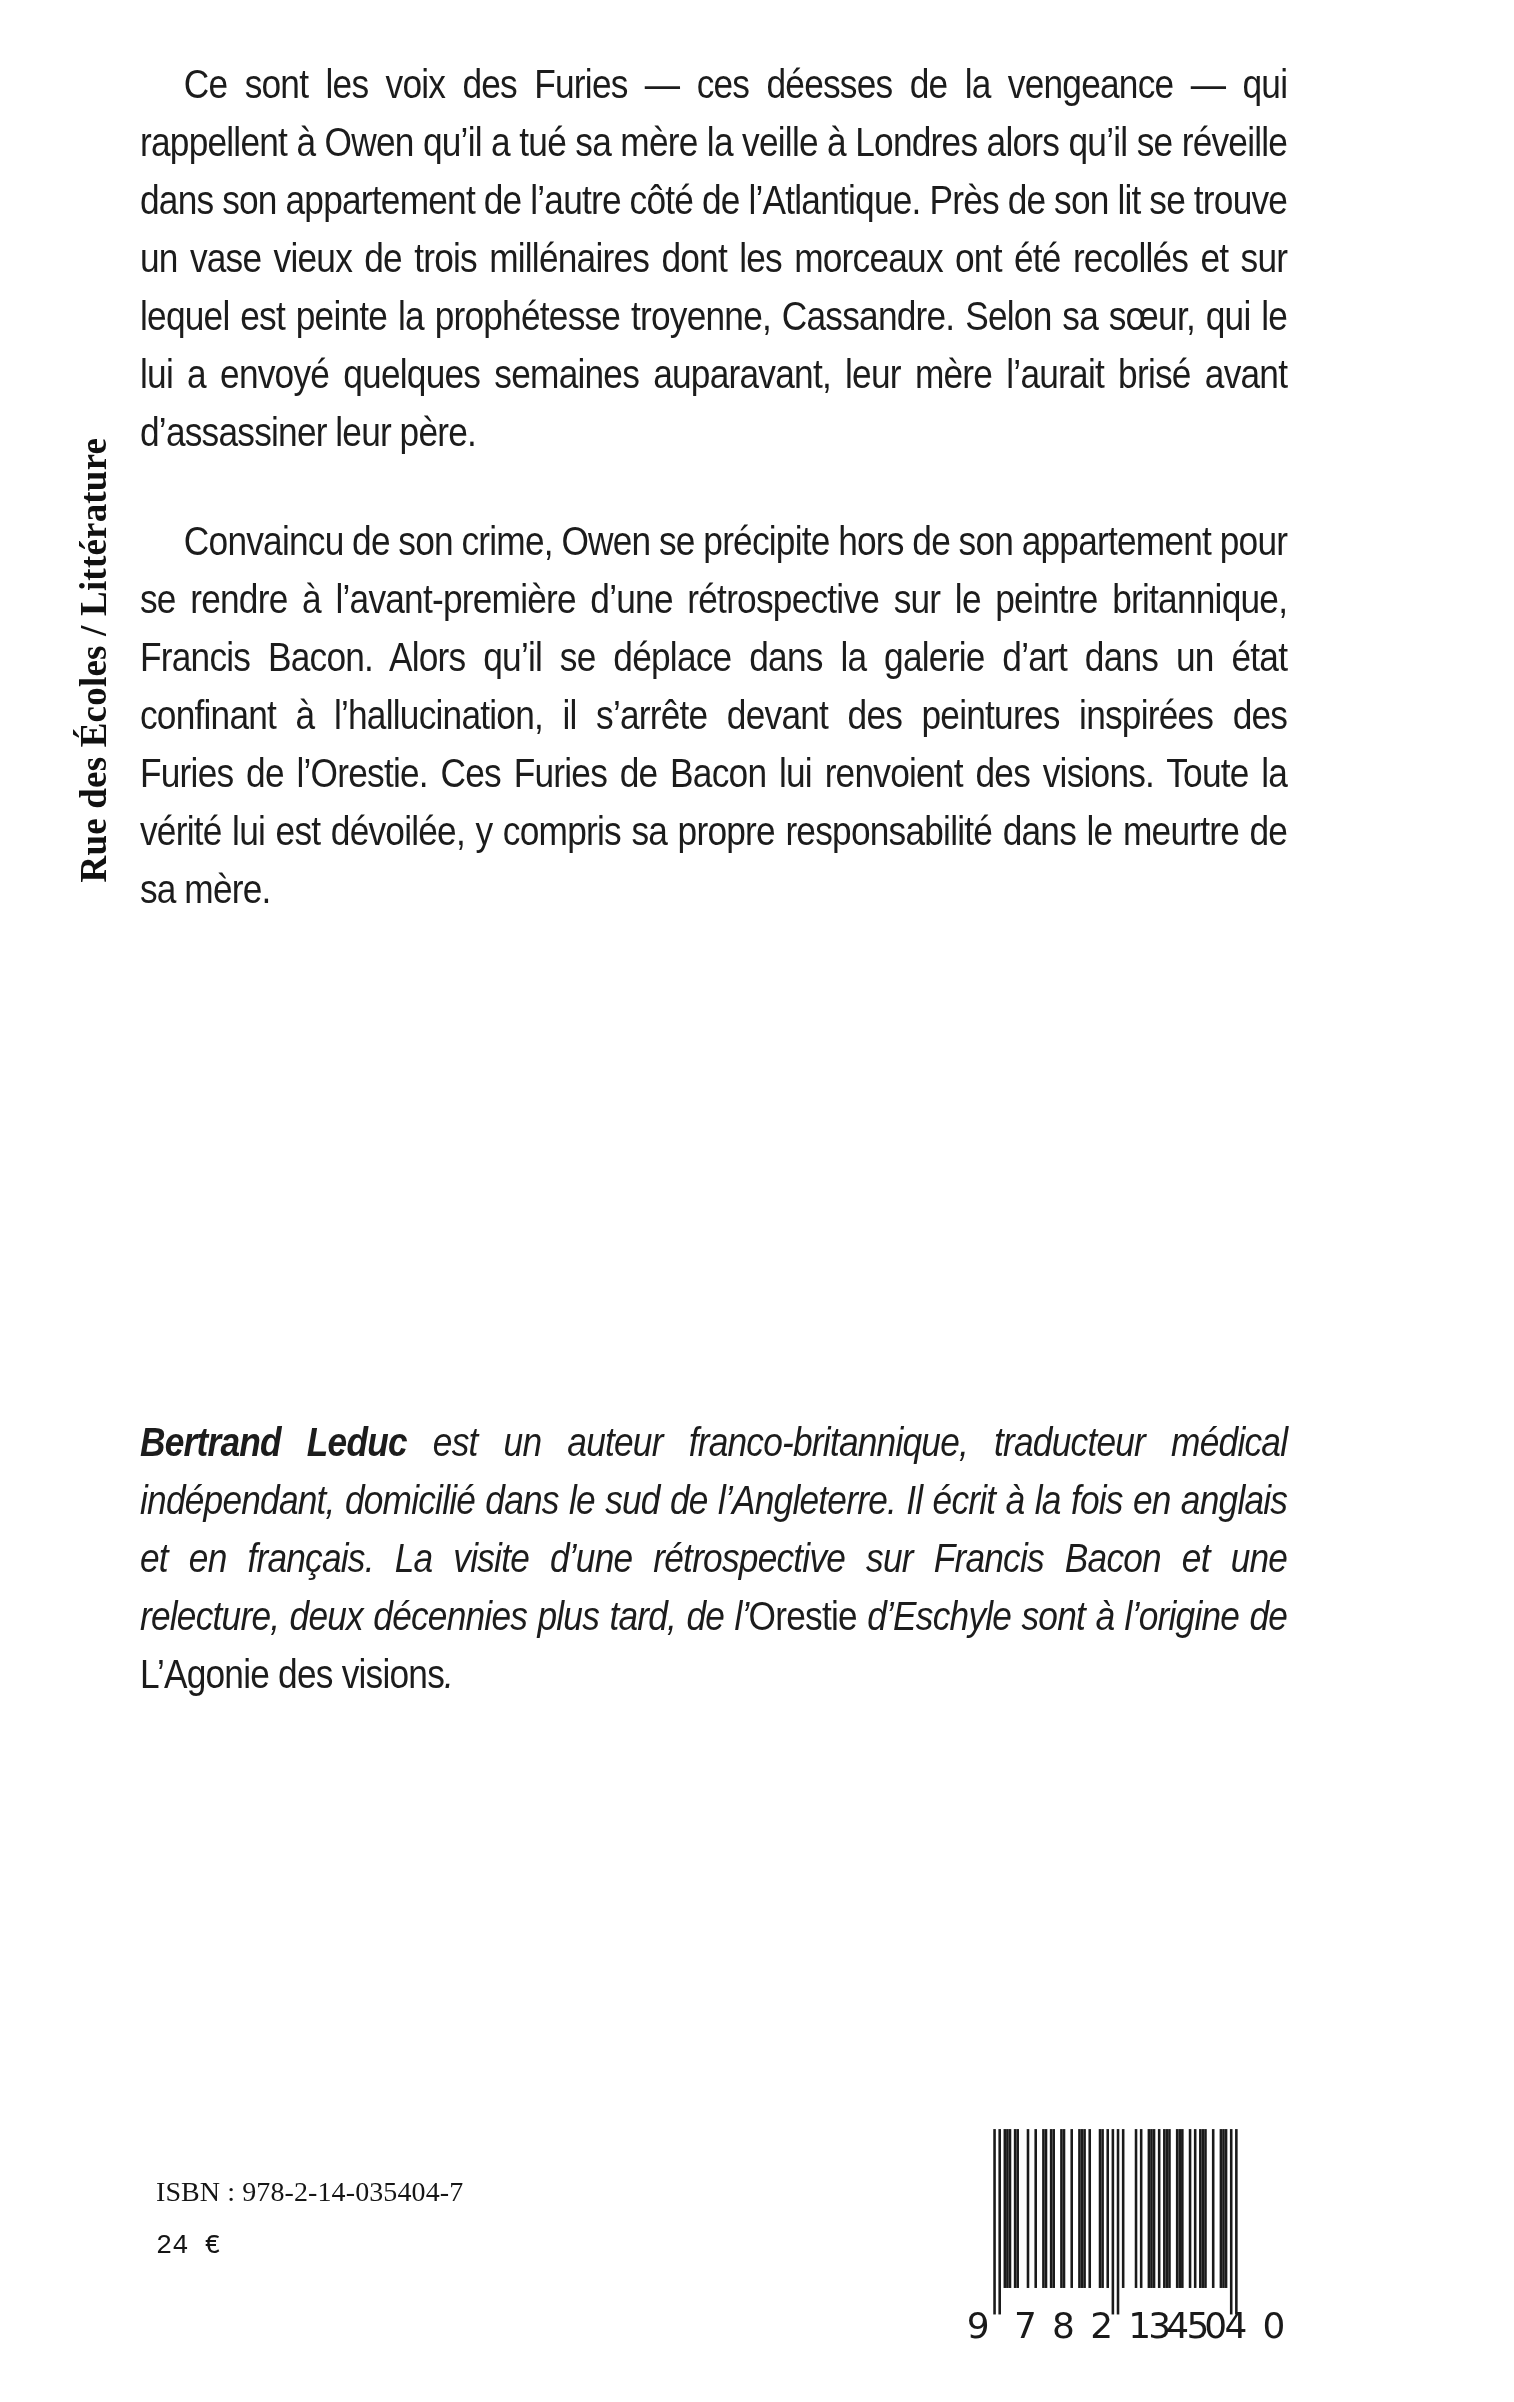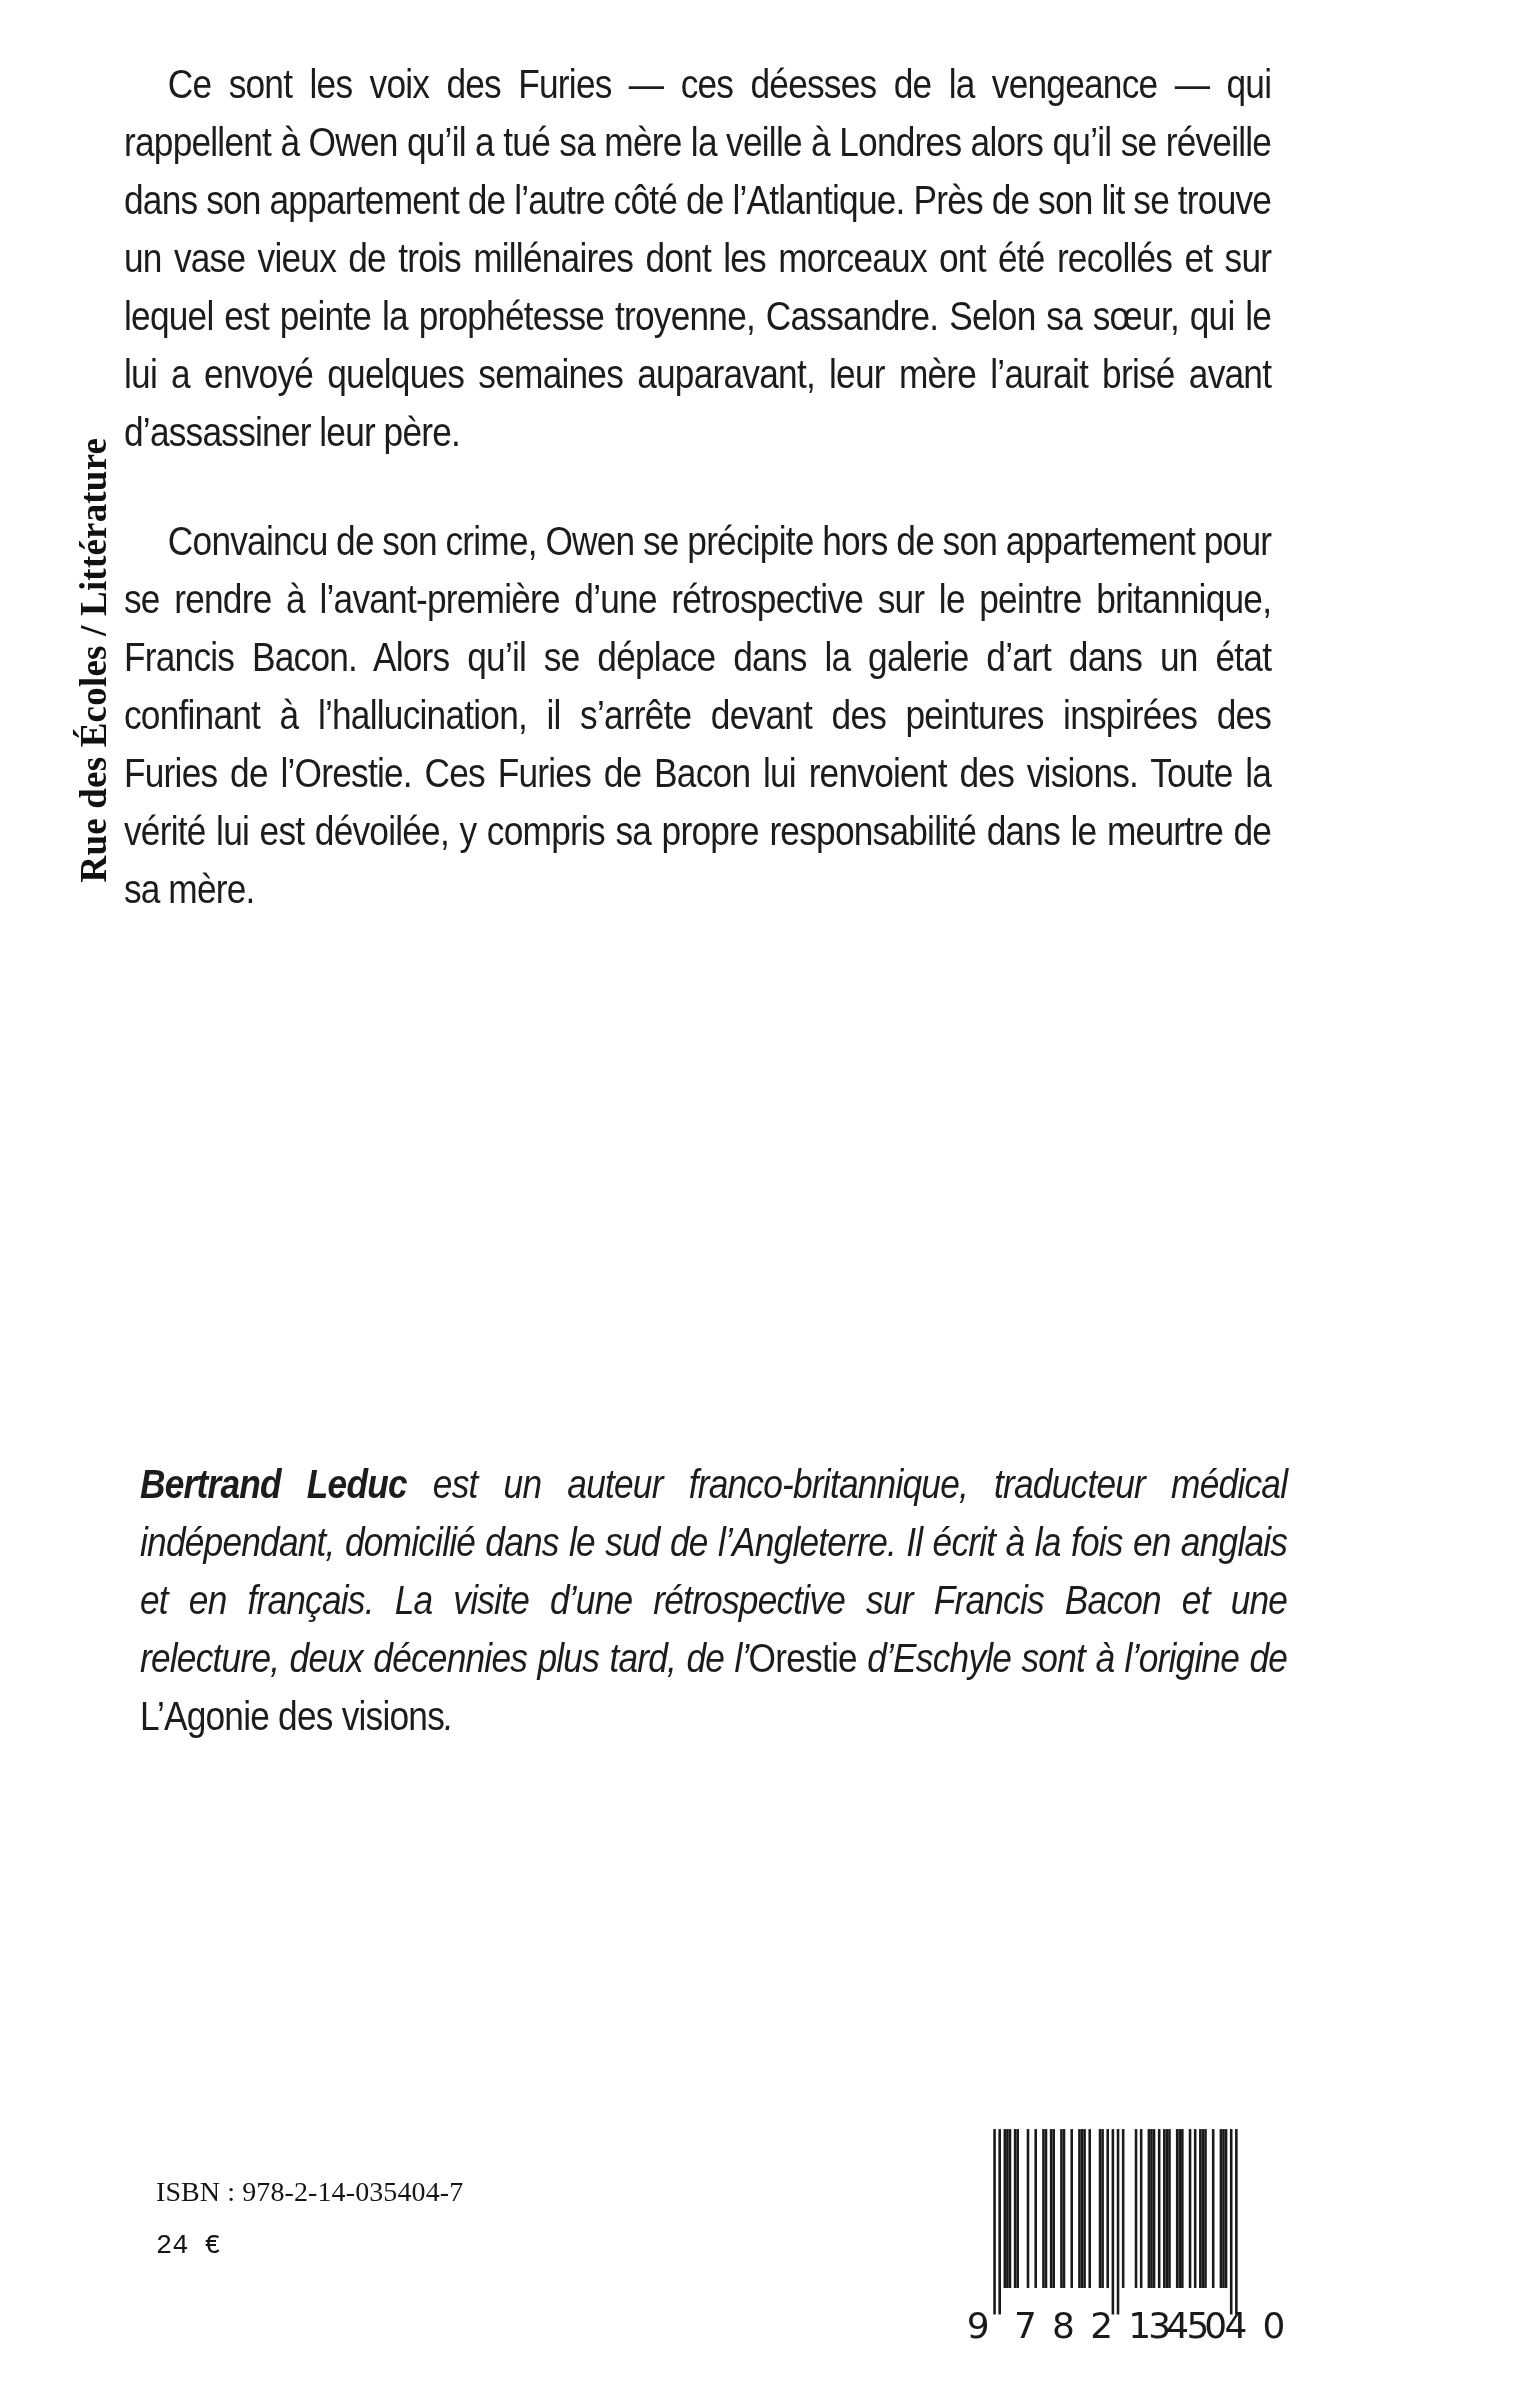--- a/index.html
+++ b/index.html
@@ -39,21 +39,21 @@
     font-weight: 700;
     font-size: 37px;
     letter-spacing: 0.2px;
     color: #111111;
     white-space: nowrap;
   }
 
   
   .content {
     position: absolute;
-    left: 124px;
+    left: 140px;
     top: 55px;
     width: 1147px;
   }
 
   .body-par {
     font-family: "Liberation Sans", "DejaVu Sans", sans-serif;
     font-size: 41px;
     line-height: 58px;
     text-align: justify;
     text-justify: inter-word;
@@ -66,21 +66,21 @@
     transform: scaleX(0.86);
     transform-origin: left top;
     width: 116.3%;
   }
   .body-par:last-of-type { margin-bottom: 0; }
 
   
   .bio {
     position: absolute;
     left: 140px;
-    top: 1455px;
+    top: 1413px;
     width: 1147px;
   }
   .bio-par {
     font-family: "Liberation Sans", "DejaVu Sans", sans-serif;
     font-style: italic;
     font-size: 41px;
     line-height: 58px;
     text-align: justify;
     margin: 0;
     letter-spacing: -0.9px;

